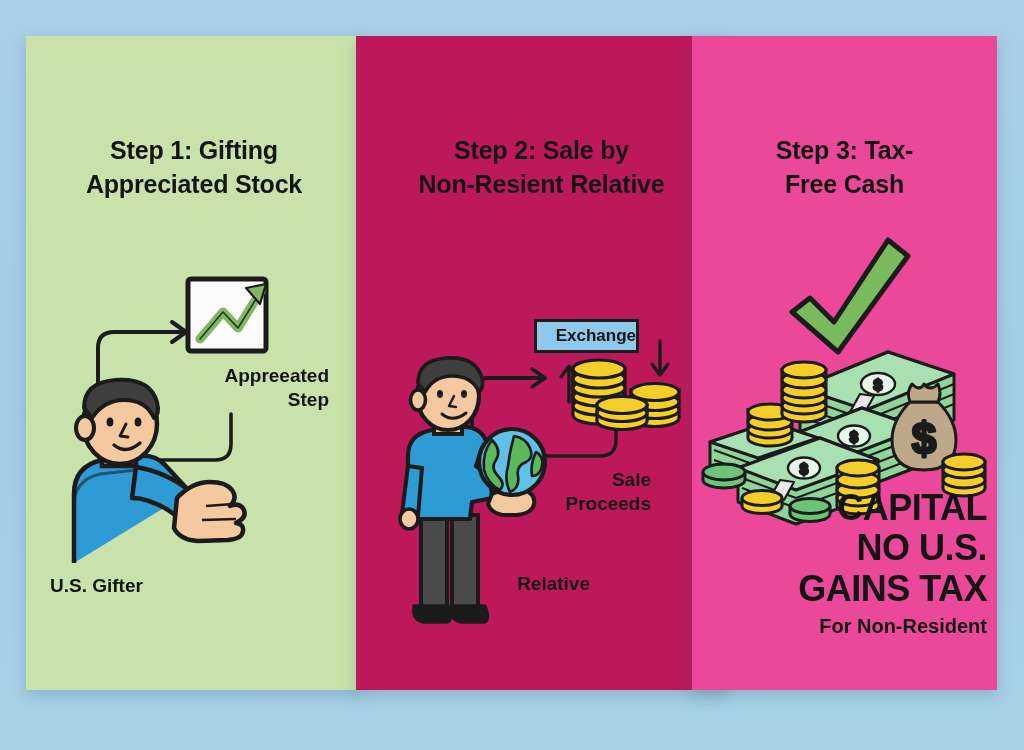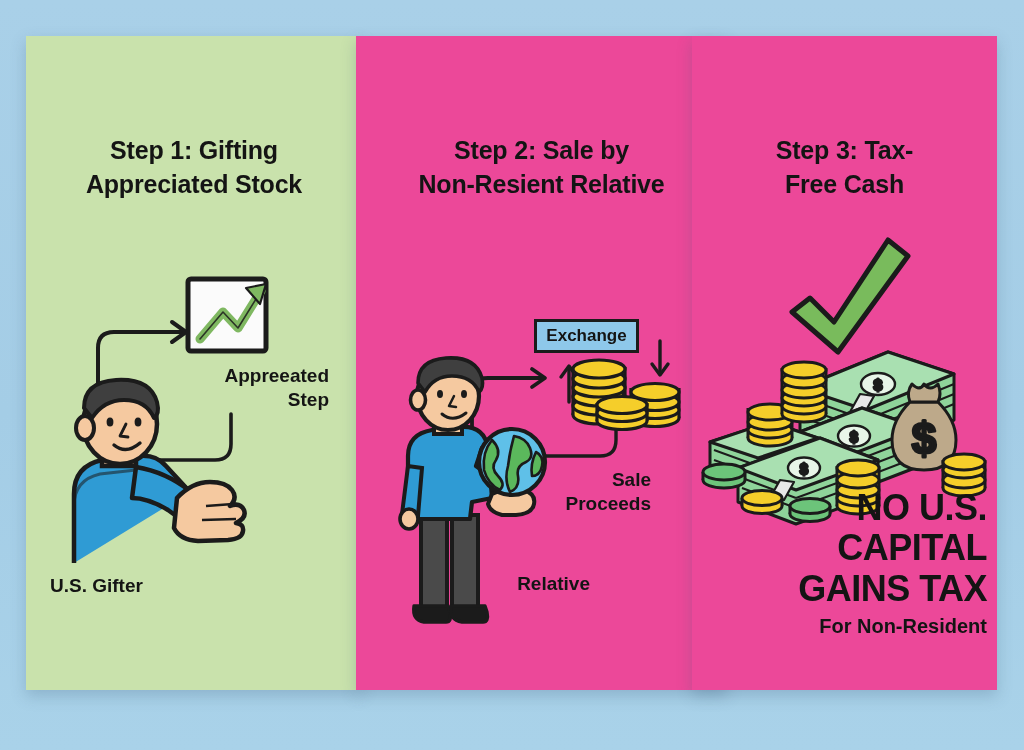--- a/index.html
+++ b/index.html
@@ -17,21 +17,21 @@
     inset: 0;
   }
   .panel {
     position: absolute;
     top: 36px;
     height: 654px;
     box-shadow: 0 6px 14px rgba(60,90,120,0.25);
     overflow: hidden;
   }
   #panel-1 { left: 26px;  width: 336px; background: #c9e2ac; }
-  #panel-2 { left: 356px; width: 371px; background: #ec4899; }
+  #panel-2 { left: 356px; width: 371px; background: #be185d; }
   #panel-3 { left: 692px; width: 305px; background: #ec4899; }
 
   .panel-title {
     position: absolute;
     left: 0; right: 0;
     top: 98px;
     text-align: center;
     font-size: 25px;
     font-weight: bold;
     color: #141414;
@@ -63,21 +63,21 @@
   }
 
   
   #cap-exchange {
     left: 178px; top: 283px; width: 105px;
     font-size: 17px;
     background: #8ec8ea;
     border: 3px solid #1b1b1b;
     padding: 3px 0 4px;
     box-sizing: border-box;
-    text-align: center;
+    text-align: right;
   }
   #cap-proceeds {
     left: 175px; top: 432px; width: 120px;
     font-size: 19px;
   }
   #cap-relative {
     left: 4px; top: 536px; width: 230px;
     font-size: 19px;
   }
 
@@ -383,21 +383,21 @@
           <rect x="251" y="424" width="42" height="28" fill="#f5ce2a" stroke="none"></rect>
           <path d="M251,424 L251,452 M293,424 L293,452" stroke="#1b1b1b" fill="none"></path>
           <ellipse cx="272" cy="444" rx="21" ry="8" fill="#f5ce2a"></ellipse>
           <ellipse cx="272" cy="434" rx="21" ry="8" fill="#f5ce2a"></ellipse>
           <ellipse cx="272" cy="426" rx="21" ry="8" fill="#f5ce2a"></ellipse>
         </g>
       </g>
     </svg>
 
     <div class="cap" id="cap-headline">
+      <div>CAPITAL</div>
       <div>NO U.S.</div>
-      <div>CAPITAL</div>
       <div>GAINS TAX</div>
     </div>
 
     <div class="cap" id="cap-sub">For Non-Resident</div>
   </div>
 
 </div>
 
 </body></html>

